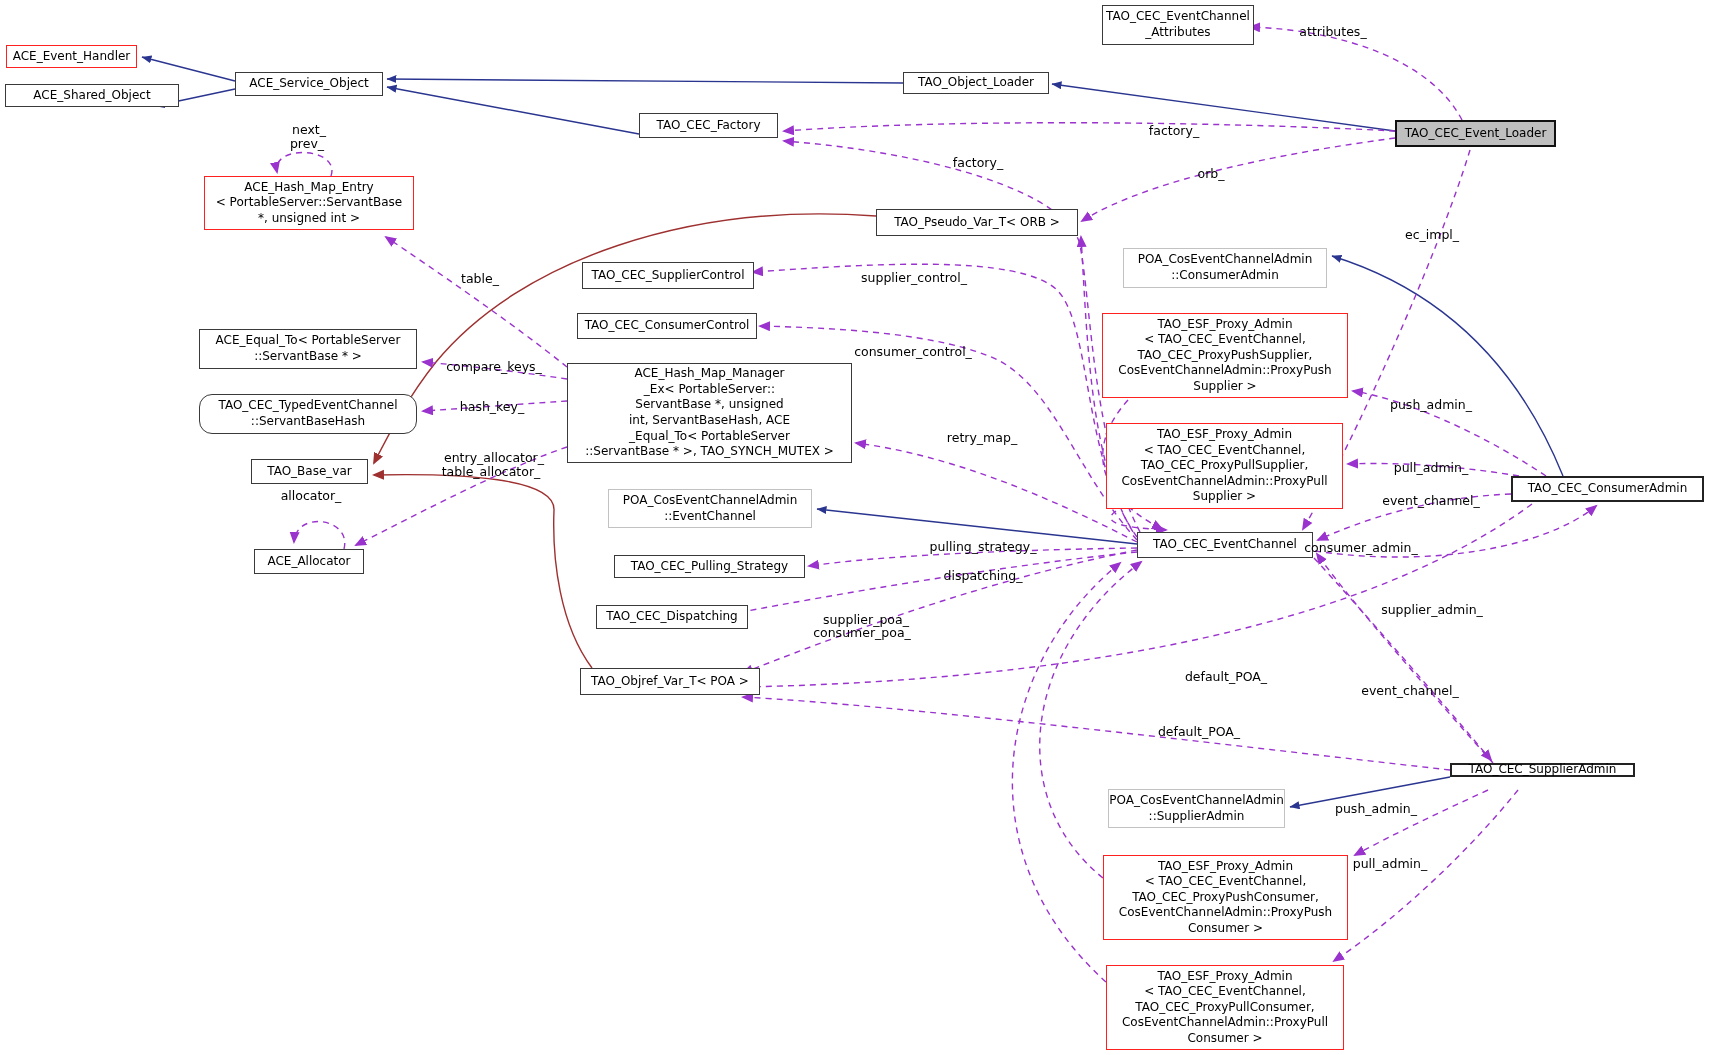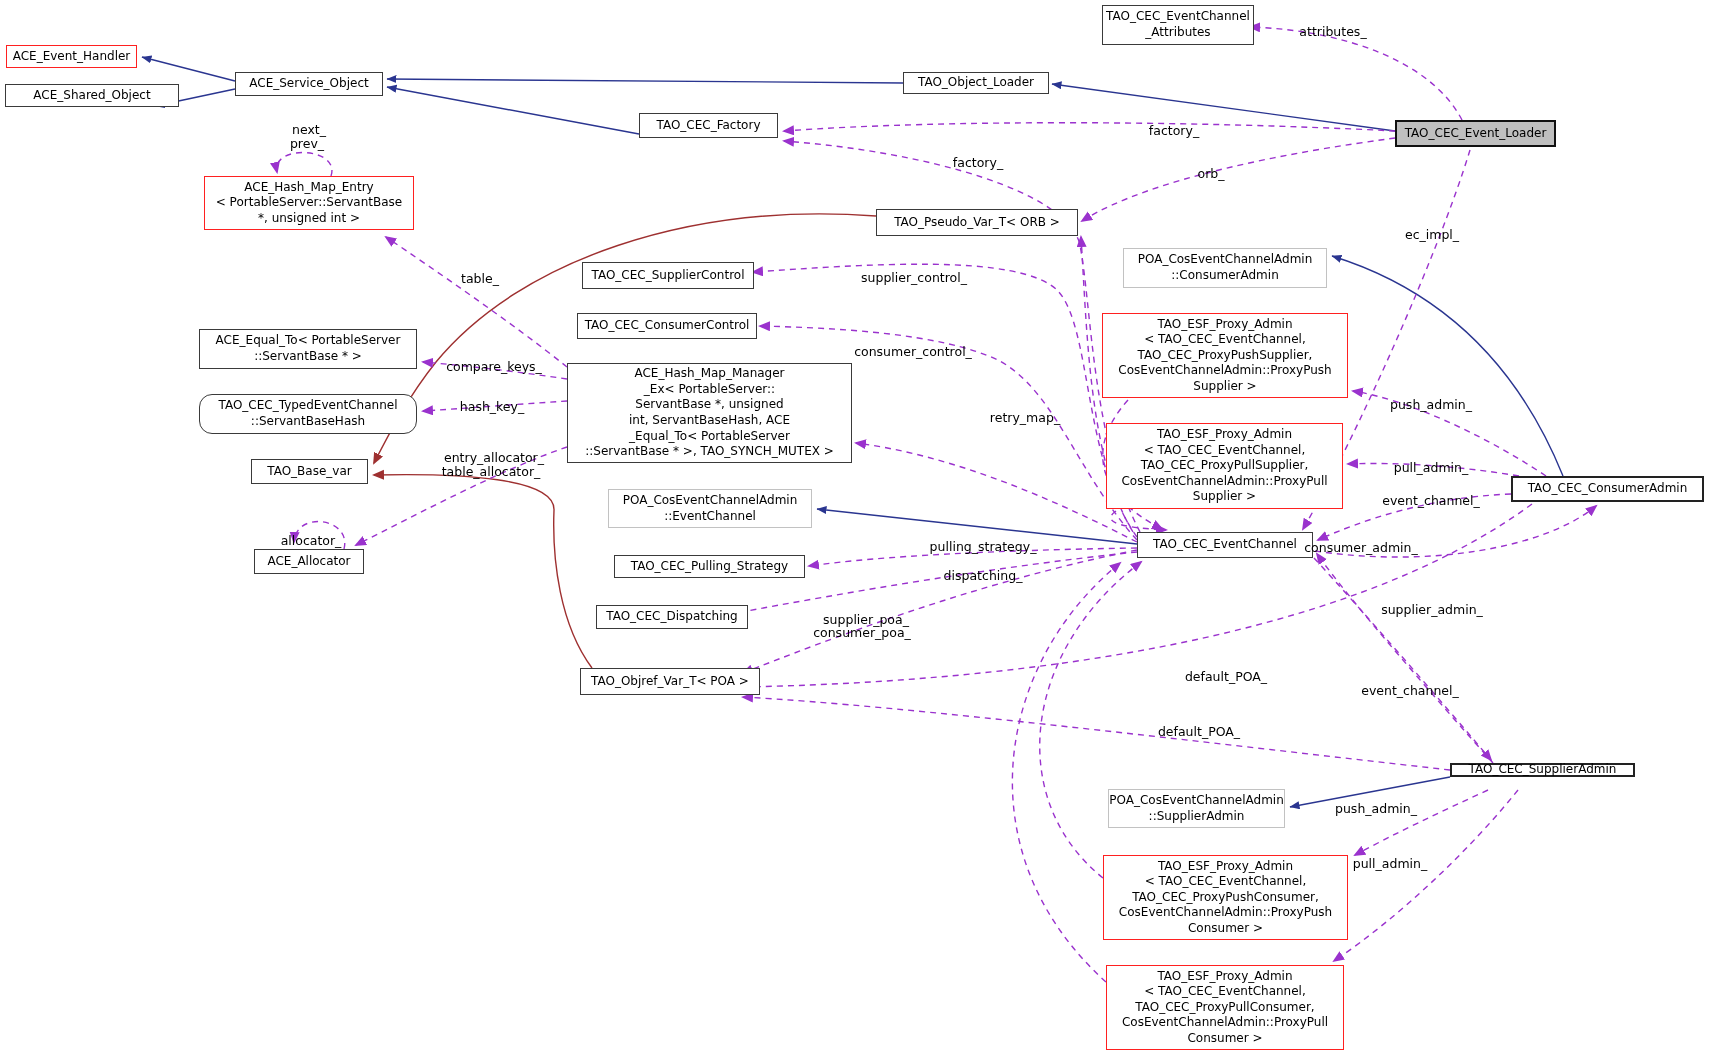--- a/index.html
+++ b/index.html
@@ -163,22 +163,22 @@
       <span class="elabel" style="left: 1432px; top: 234px;">ec_impl_</span>
       <span class="elabel" style="left: 309px; top: 129px;">next_</span>
       <span class="elabel" style="left: 307px; top: 143px;">prev_</span>
       <span class="elabel" style="left: 480px; top: 278px;">table_</span>
       <span class="elabel" style="left: 914px; top: 277px;">supplier_control_</span>
       <span class="elabel" style="left: 913px; top: 351px;">consumer_control_</span>
       <span class="elabel" style="left: 494px; top: 366px;">compare_keys_</span>
       <span class="elabel" style="left: 492px; top: 406px;">hash_key_</span>
       <span class="elabel" style="left: 494px; top: 457px;">entry_allocator_</span>
       <span class="elabel" style="left: 491px; top: 471px;">table_allocator_</span>
-      <span class="elabel" style="left: 311px; top: 540px;">allocator_</span>
-      <span class="elabel" style="left: 982px; top: 417px; margin-left: 43px;">retry_map_</span>
+      <span class="elabel" style="left: 311px; top: 495px;">allocator_</span>
+      <span class="elabel" style="left: 982px; top: 437px;">retry_map_</span>
       <span class="elabel" style="left: 983px; top: 546px;">pulling_strategy_</span>
       <span class="elabel" style="left: 983px; top: 575px;">dispatching_</span>
       <span class="elabel" style="left: 866px; top: 619px;">supplier_poa_</span>
       <span class="elabel" style="left: 862px; top: 632px;">consumer_poa_</span>
       <span class="elabel" style="left: 1431px; top: 404px;">push_admin_</span>
       <span class="elabel" style="left: 1431px; top: 467px;">pull_admin_</span>
       <span class="elabel" style="left: 1431px; top: 500px;">event_channel_</span>
       <span class="elabel" style="left: 1361px; top: 547px;">consumer_admin_</span>
       <span class="elabel" style="left: 1432px; top: 609px;">supplier_admin_</span>
       <span class="elabel" style="left: 1226px; top: 676px;">default_POA_</span>

